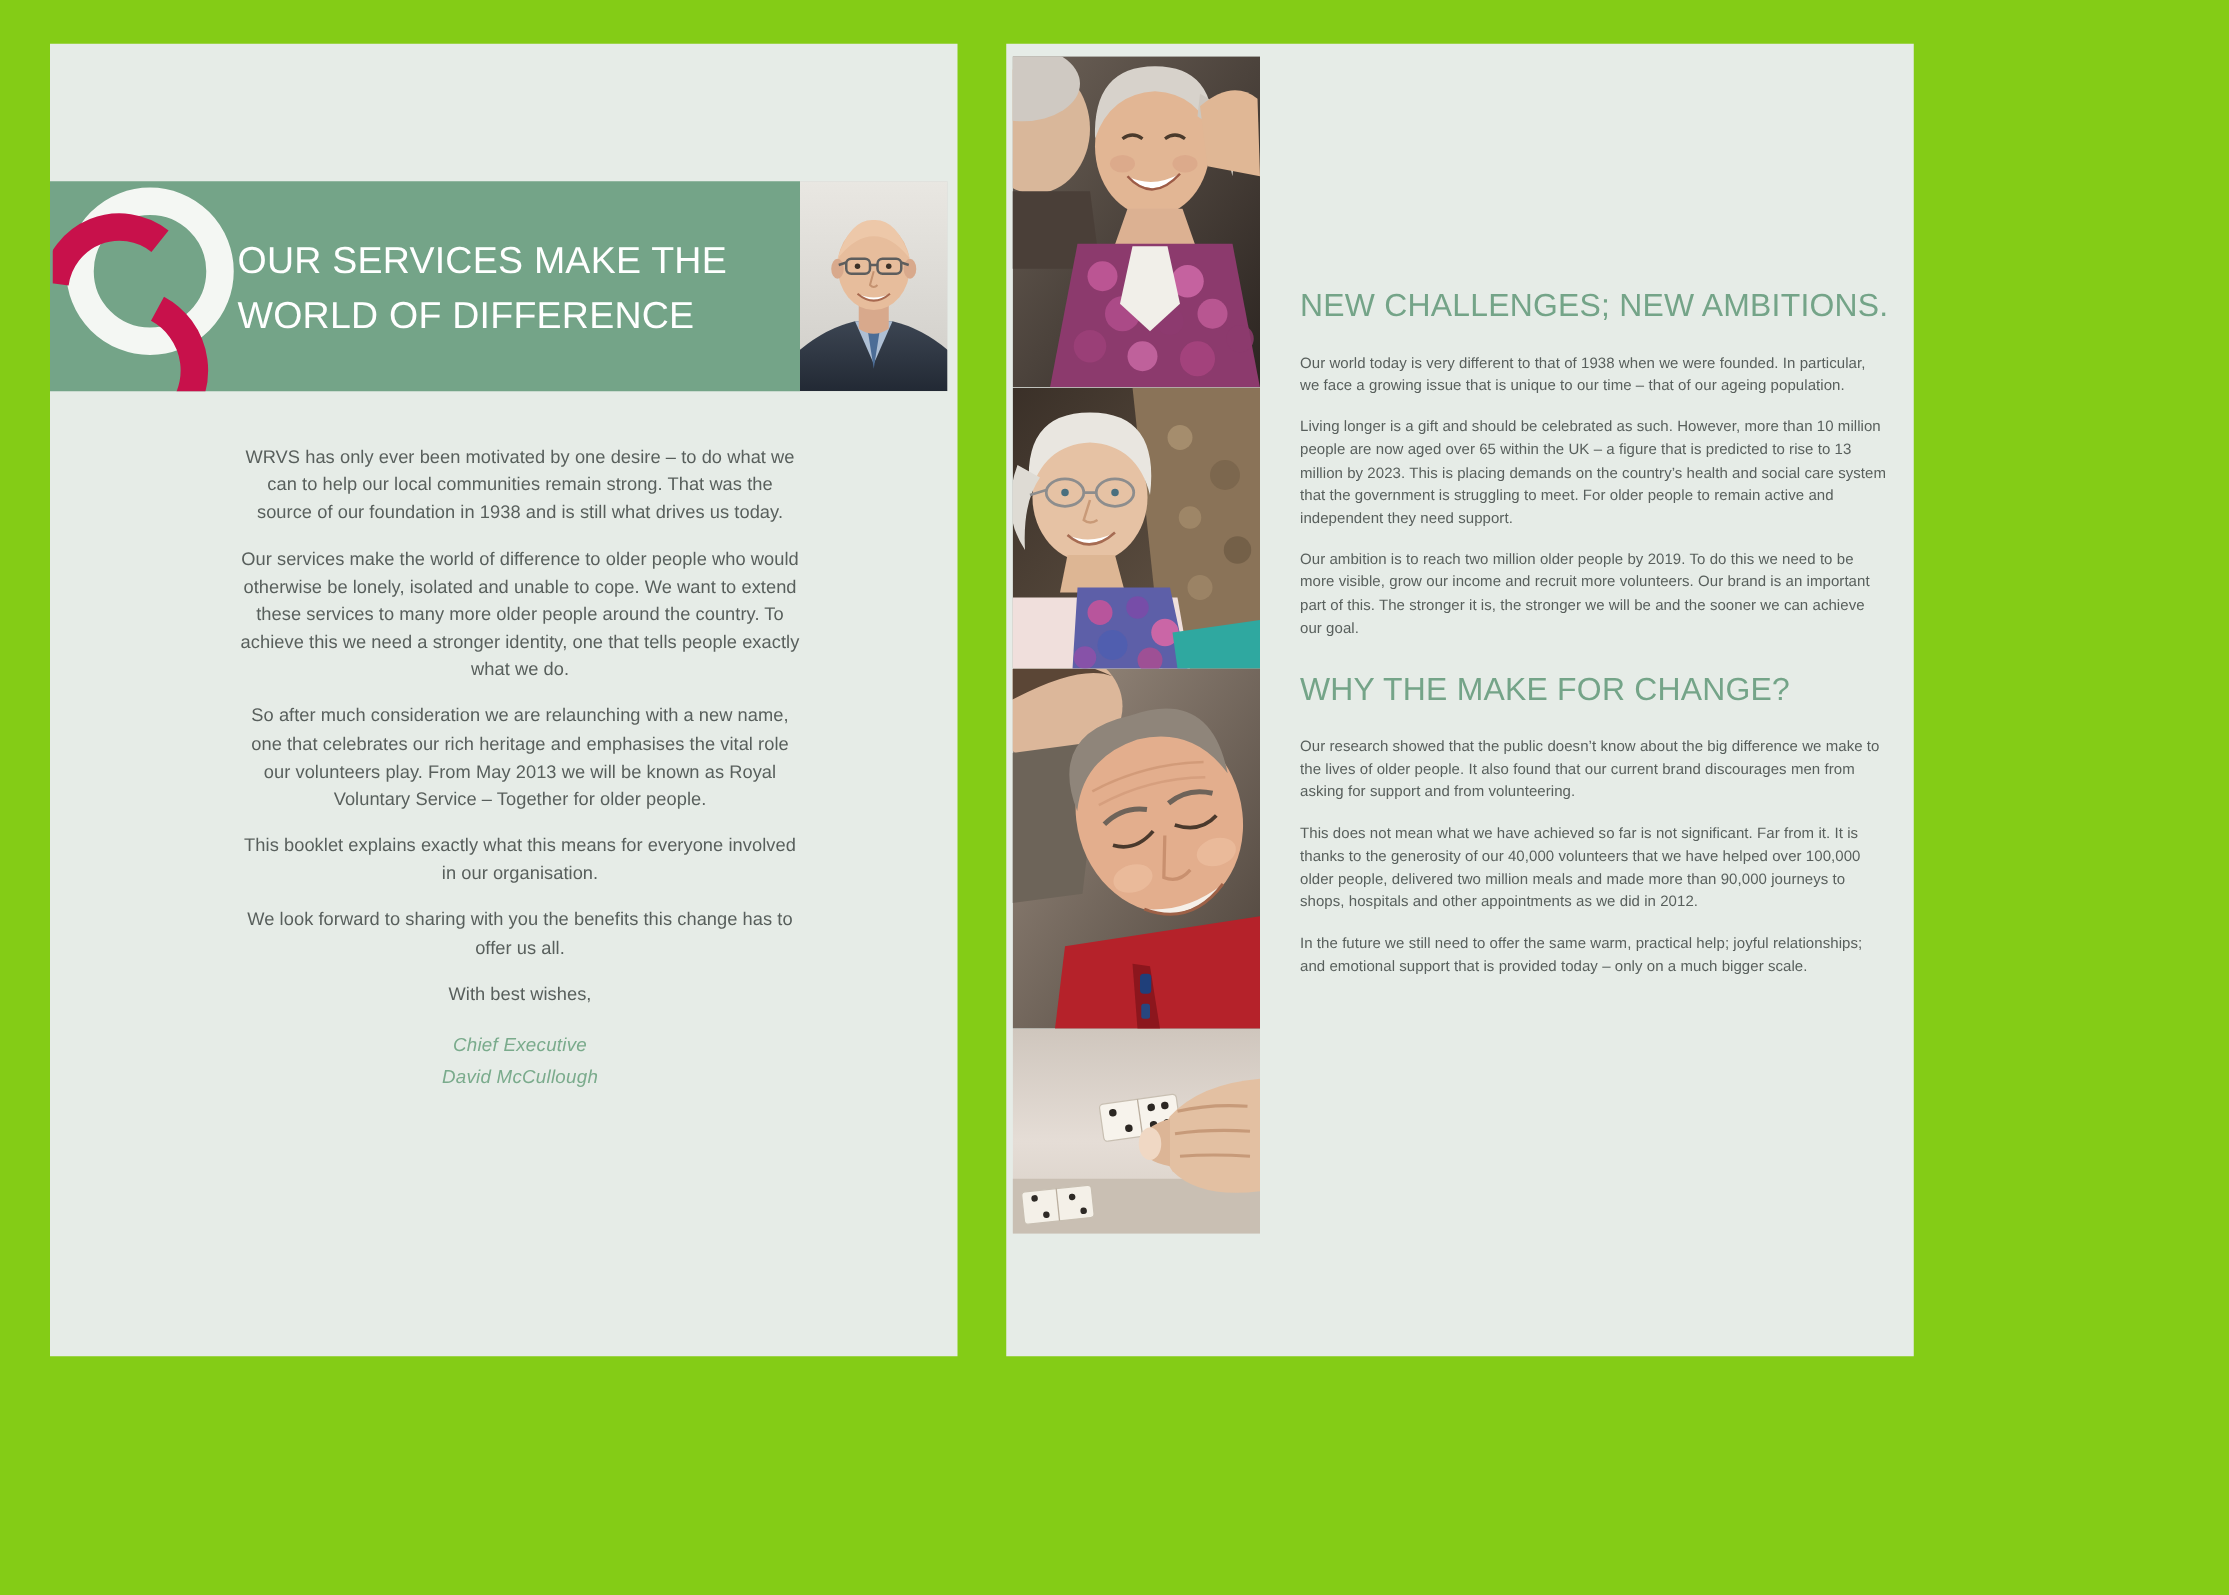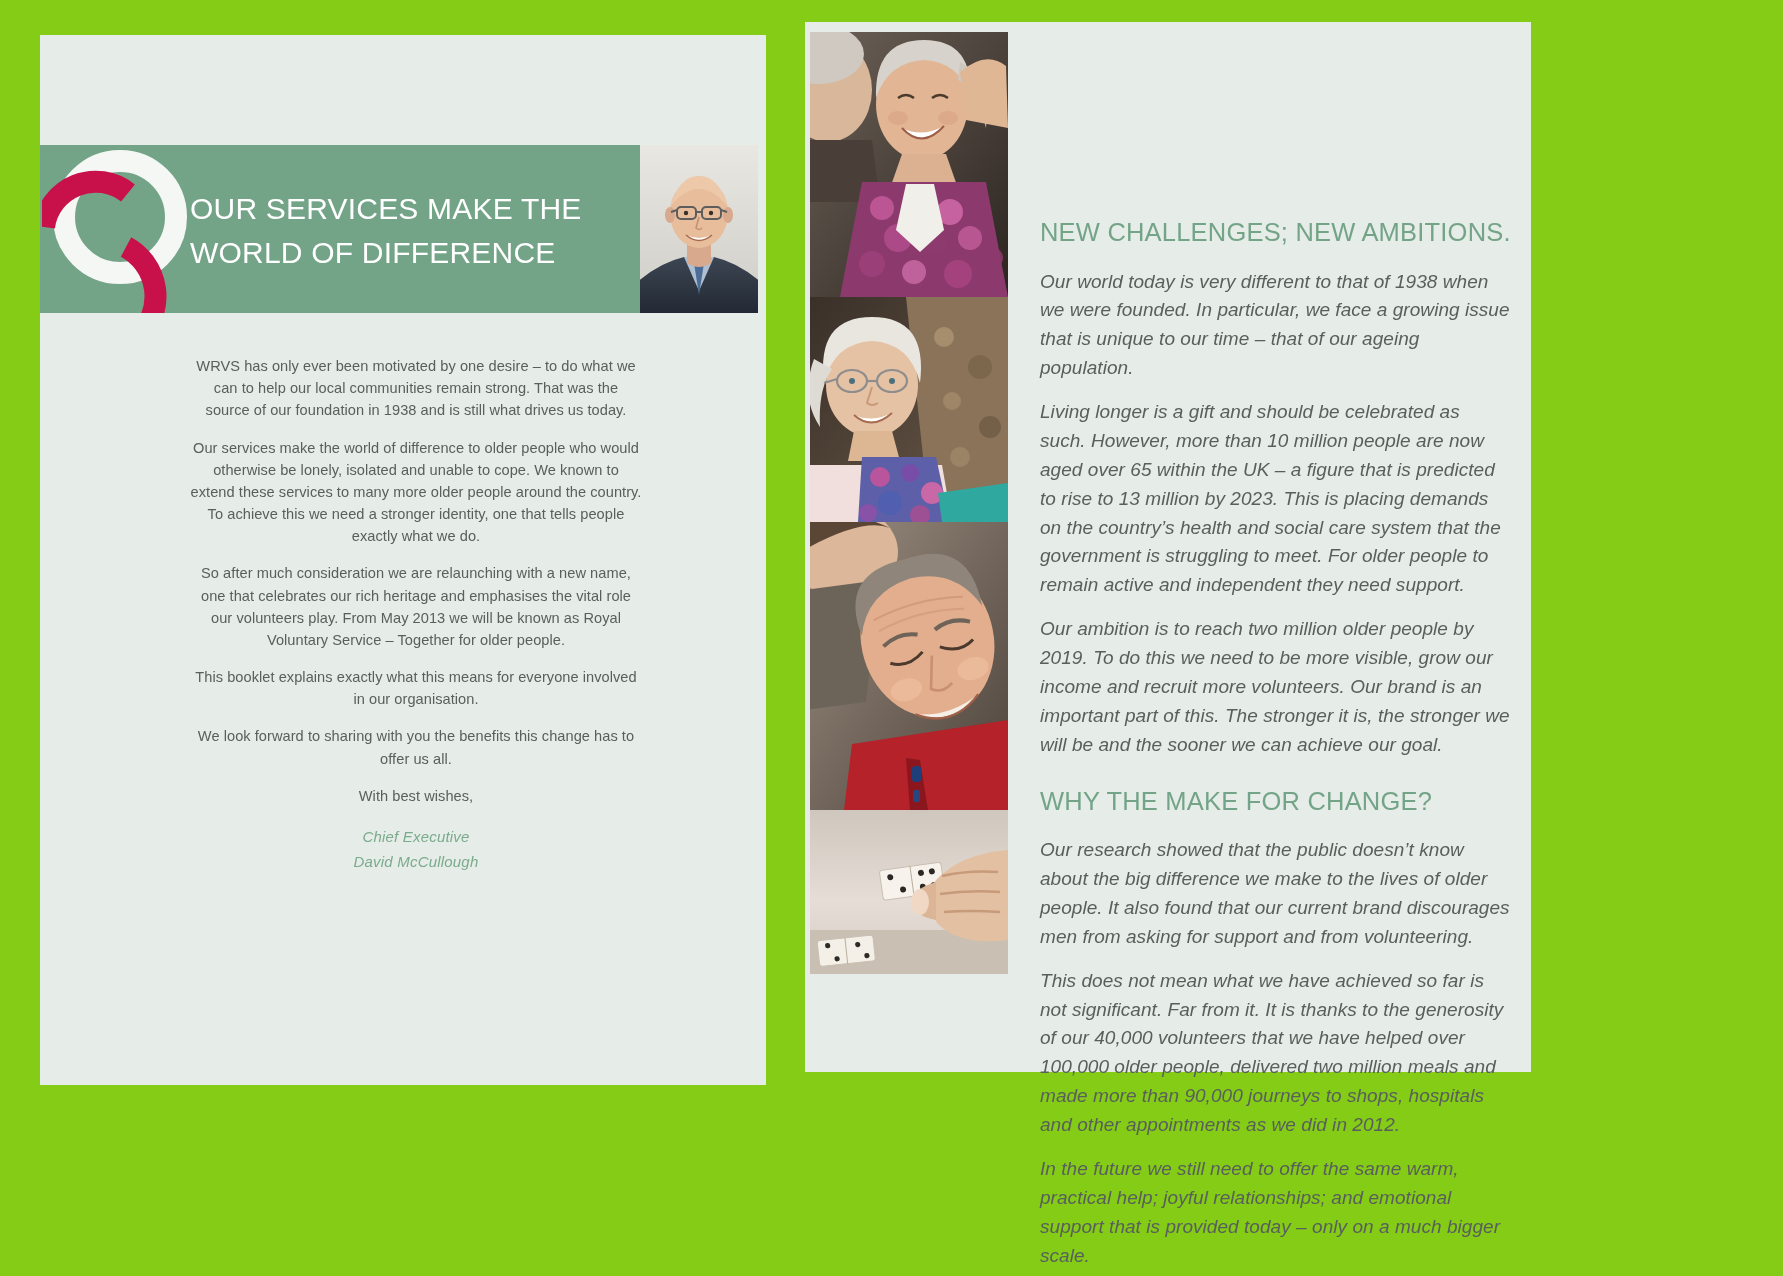--- a/index.html
+++ b/index.html
@@ -19,21 +19,21 @@
     background: #84cc16;
     overflow: hidden;
   }
 
   
   .page {
     position: absolute;
     background: #e6ece7;
   }
   #page-left  { left: 40px;  top: 35px; width: 726px; height: 1050px; }
-  #page-right { left: 805px; top: 22px; width: 726px; height: 1050px; }
+  #page-right { left: 805px; top: 35px; width: 726px; height: 1050px; }
 
   
   #header-banner {
     position: absolute;
     left: 0px;
     top: 110px;
     width: 600px;
     height: 168px;
     background: #74a488;
     overflow: hidden;
@@ -133,25 +133,24 @@
     font-size: 25.5px;
     font-weight: 400;
     letter-spacing: 0.2px;
     line-height: 1.2;
     margin-bottom: 20px;
     white-space: nowrap;
   }
   #right-body h2.later { margin-top: 26px; }
   #right-body p {
     color: #585f5c;
-    font-size: 19px;
+    font-size: 12px;
     line-height: 1.52;
     margin-bottom: 15px;
     letter-spacing: 0.05px;
-    font-style: italic;
   }
 </style>
 </head>
 <body>
 
 <div id="spread">
 
   <div class="page" id="page-left">
 
     <div id="header-banner">
@@ -214,21 +213,21 @@
 
         <path d="M 59 72 L 56 83 Q 59 86 62 83" fill="none" stroke="#c49270" stroke-width="1.6"></path>
 
         <path d="M 46 90 Q 59 100 72 90 Q 59 96 46 90 Z" fill="#ffffff"></path>
         <path d="M 46 90 Q 59 101 72 90" fill="none" stroke="#a8694f" stroke-width="1.6"></path>
       </svg>
     </div>
 
     <div id="left-body">
       <p>WRVS has only ever been motivated by one desire – to do what we can to help our local communities remain strong. That was the source of our foundation in 1938 and is still what drives us today.</p>
-      <p>Our services make the world of difference to older people who would otherwise be lonely, isolated and unable to cope. We known to extend these services to many more older people around the country. To achieve this we need a stronger identity, one that tells people exactly what we do.</p>
+      <p>Our services make the world of difference to older people who would otherwise be lonely, isolated and unable to cope. We want to extend these services to many more older people around the country. To achieve this we need a stronger identity, one that tells people exactly what we do.</p>
       <p>So after much consideration we are relaunching with a new name, one that celebrates our rich heritage and emphasises the vital role our volunteers play. From May 2013 we will be known as Royal Voluntary Service – Together for older people.</p>
       <p>This booklet explains exactly what this means for everyone involved in our organisation.</p>
       <p>We look forward to sharing with you the benefits this change has to offer us all.</p>
       <p>With best wishes,</p>
       <div id="signature">
         <span class="sig-line">Chief Executive</span>
         <span class="sig-line">David McCullough</span>
       </div>
     </div>
   </div>

